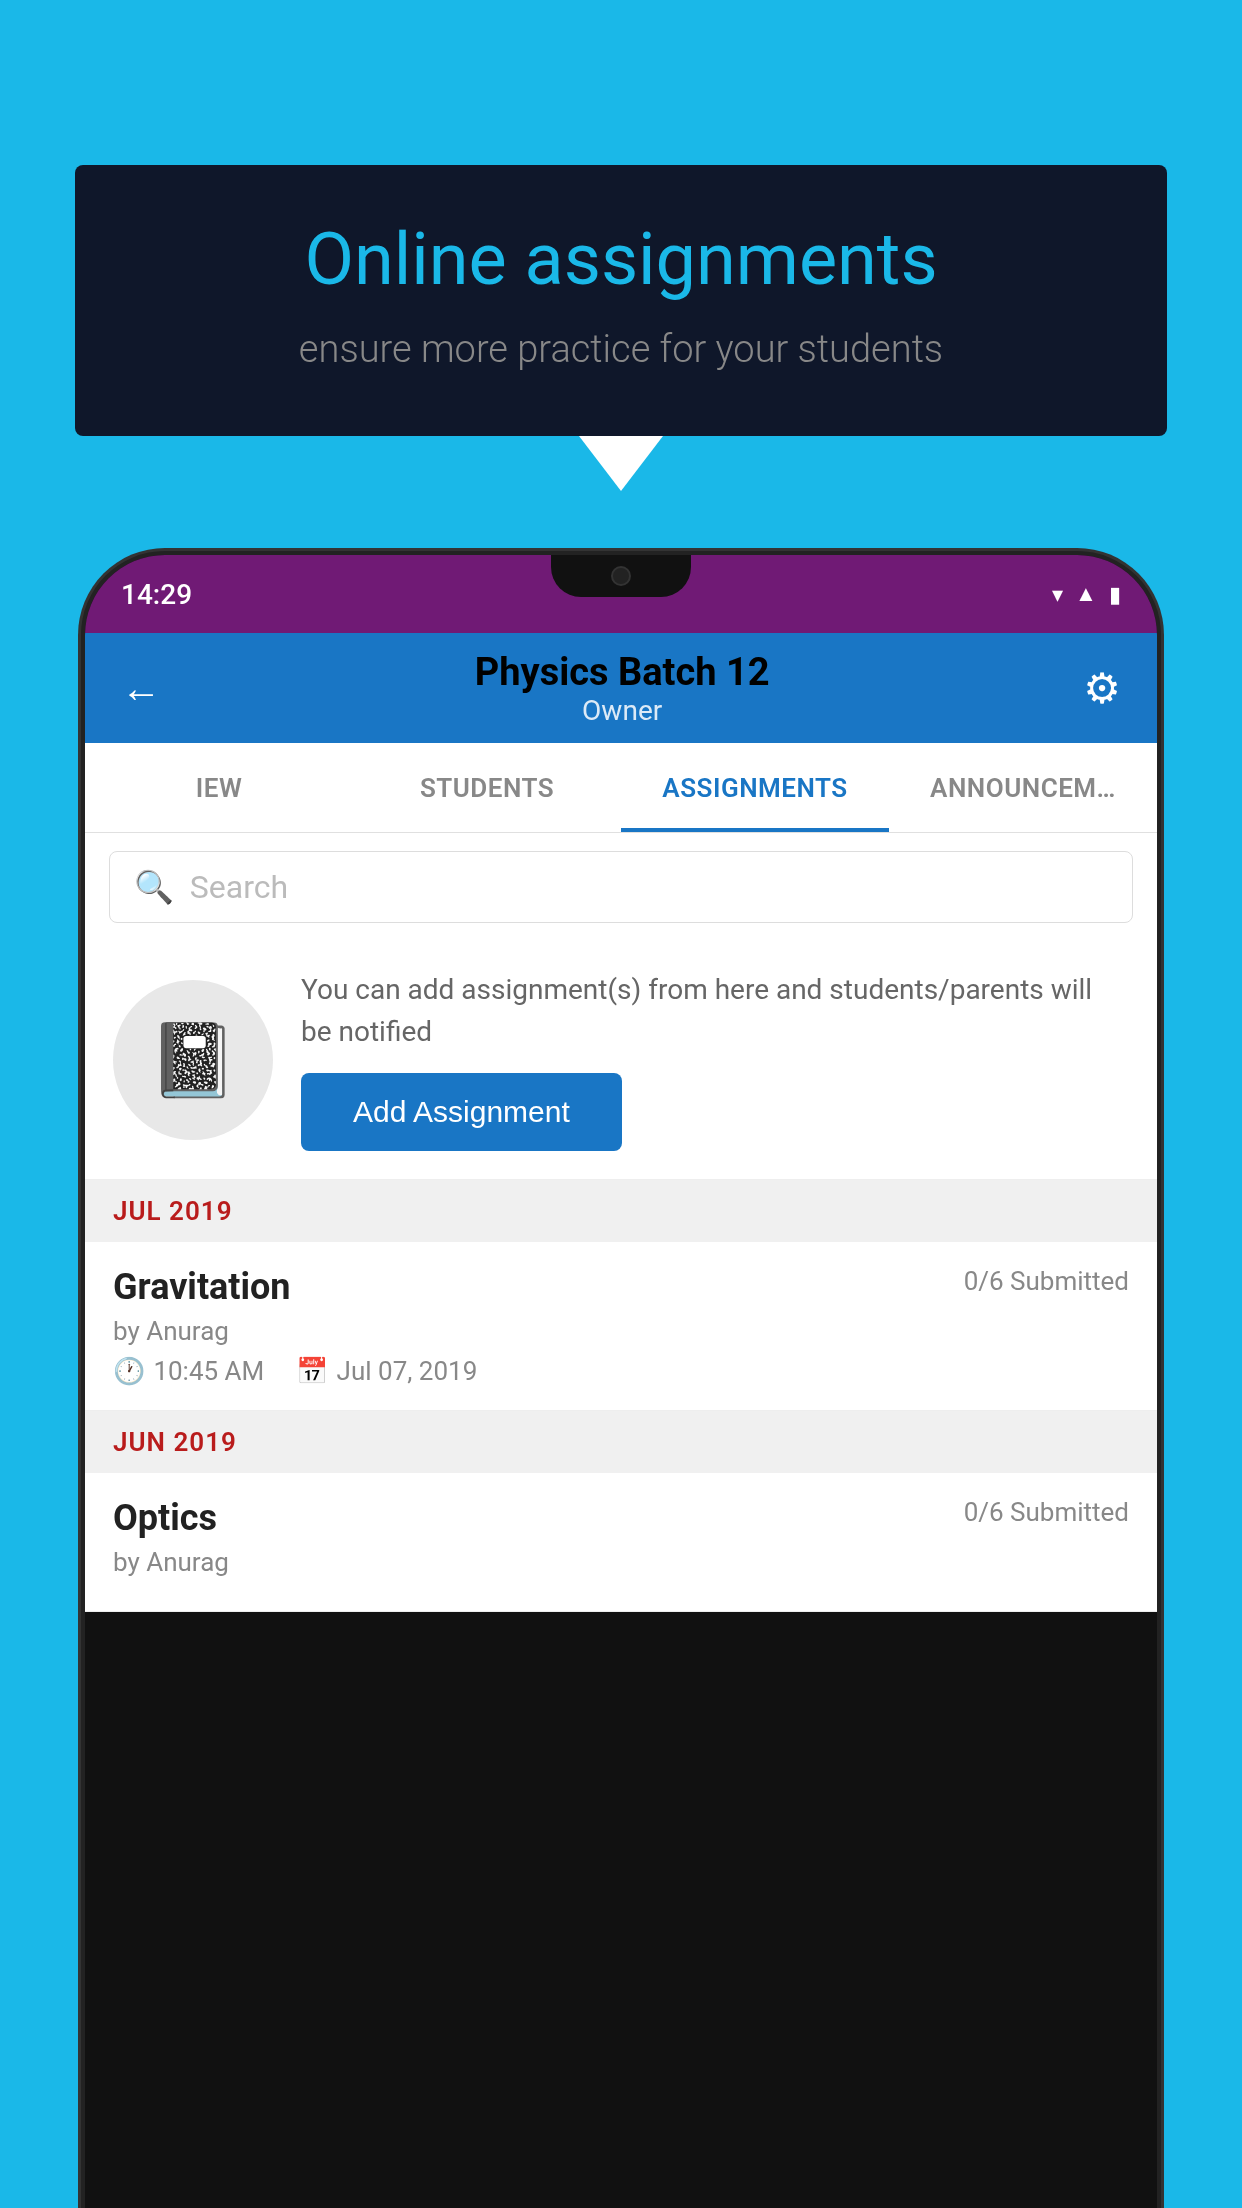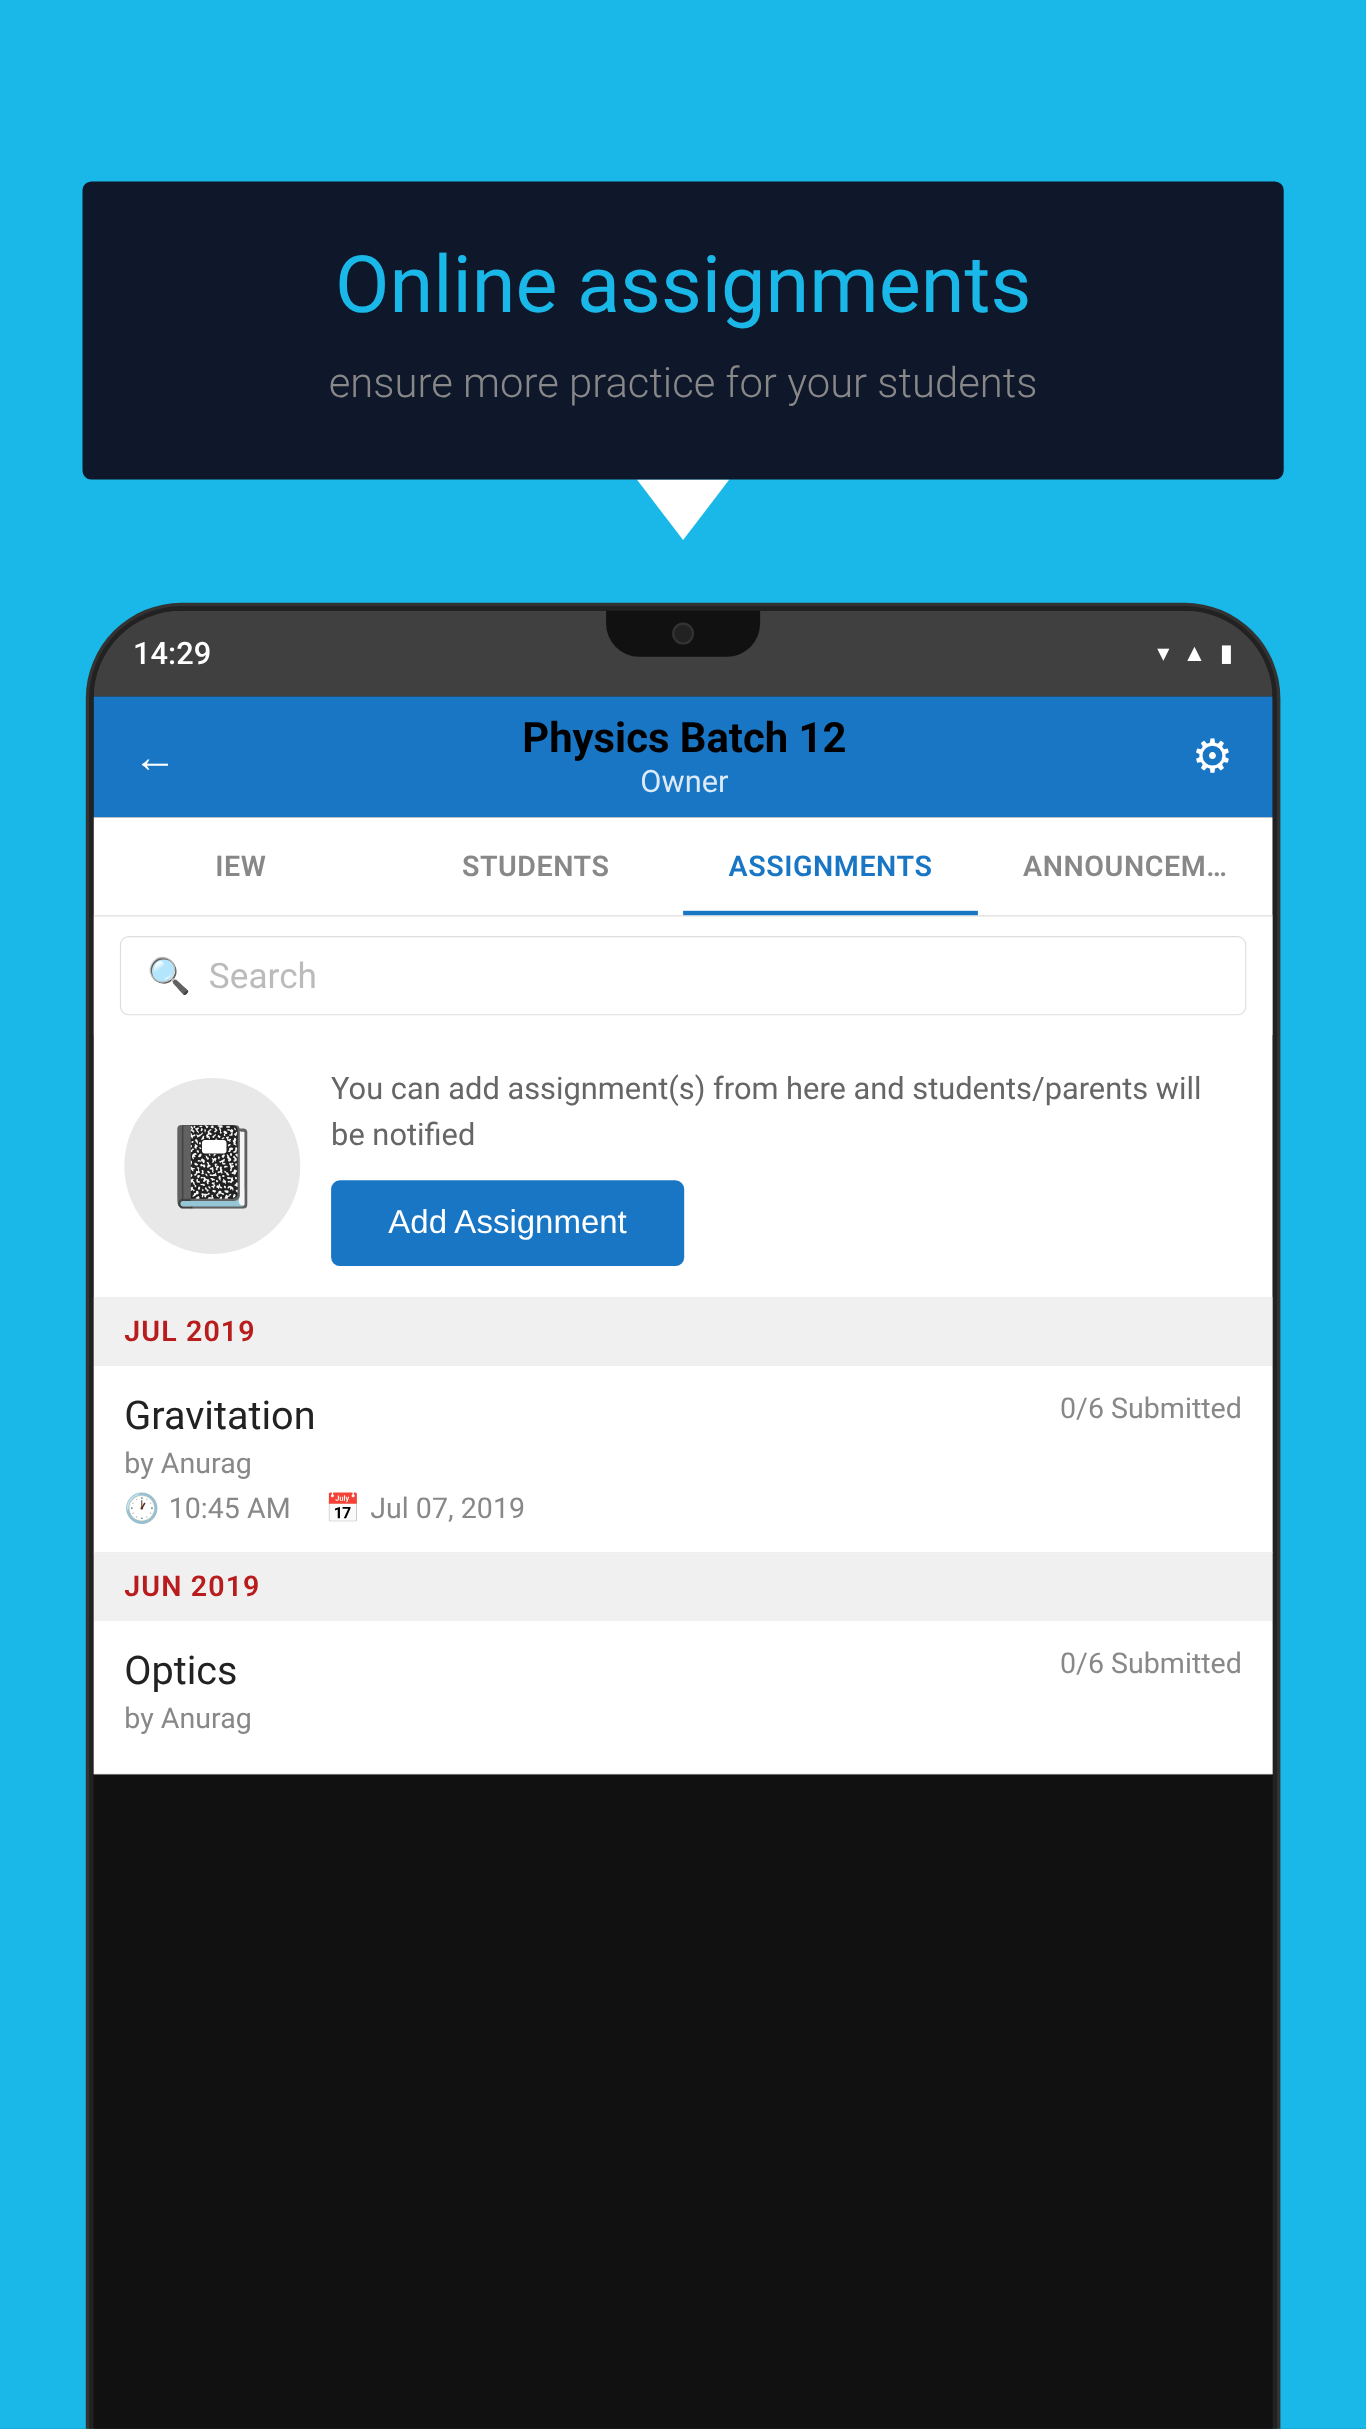--- a/index.html
+++ b/index.html
@@ -53,21 +53,21 @@
       top: 555px;
       left: 85px;
       right: 85px;
       bottom: 0;
       background: #111;
       border-radius: 80px 80px 0 0;
       overflow: hidden;
       box-shadow: 0 0 0 4px #222, 0 0 0 7px #333;
     }
     .phone-notch-bar {
-      background: #404040;
+      background: #701a75;
       height: 78px;
       display: flex;
       align-items: center;
       justify-content: space-between;
       padding: 0 36px;
       position: relative;
     }
     .notch-time {
       color: white;
       font-size: 28px;
@@ -254,21 +254,21 @@
       background: white;
     }
     .assignment-top-row {
       display: flex;
       justify-content: space-between;
       align-items: flex-start;
       margin-bottom: 8px;
     }
     .assignment-title {
       font-size: 36px;
-      font-weight: 400;
+      font-weight: 700;
       color: #222;
     }
     .assignment-submitted {
       font-size: 26px;
       color: #888;
     }
     .assignment-by {
       color: #888;
       font-size: 26px;
       margin-bottom: 10px;

